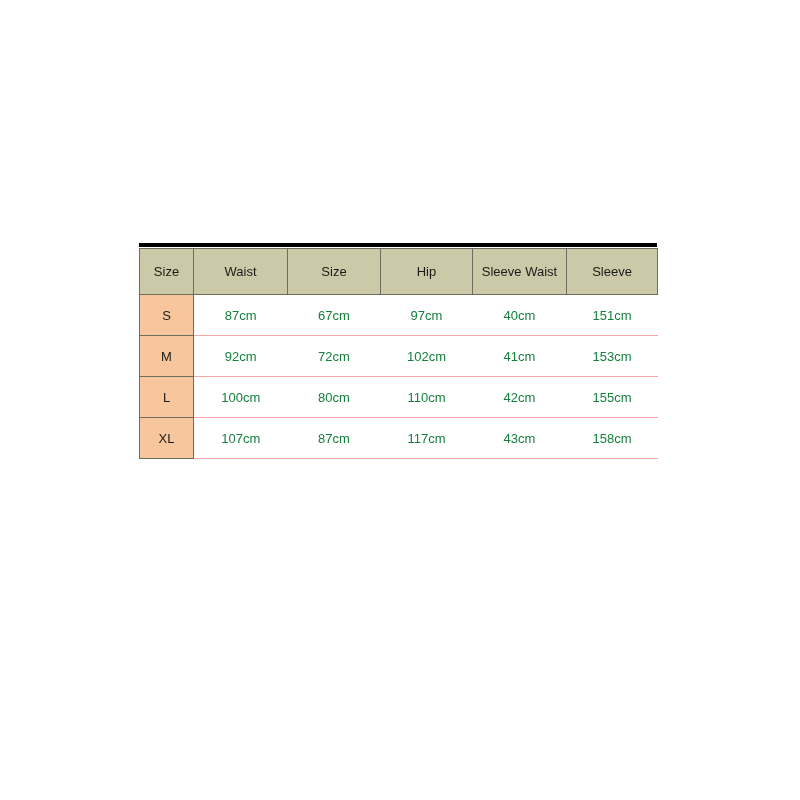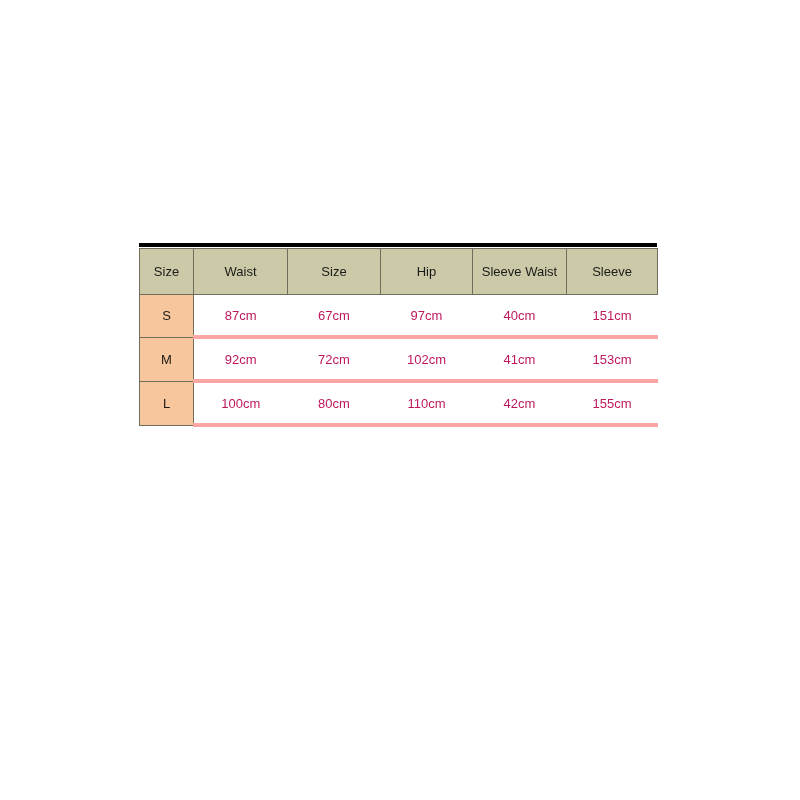--- a/index.html
+++ b/index.html
@@ -50,26 +50,26 @@
     text-align: center;
     vertical-align: middle;
     border: 1px solid #6f6e5c;
     padding: 0 2px;
     white-space: nowrap;
     overflow: hidden;
   }
   tbody td {
     height: 40px;
     font-size: 13px;
-    color: #be185d;
+    color: #15803d;
     text-align: center;
     vertical-align: middle;
     background: #ffffff;
     border: none;
-    border-bottom: 4px solid #fca5a5;
+    border-bottom: 1px solid #fca5a5;
     padding: 0 2px;
     white-space: nowrap;
   }
   tbody td.size-cell {
     background: #f8c69c;
     color: #1b1b17;
     border-left: 1px solid #6f6e5c;
     border-right: 1px solid #6f6e5c;
     border-bottom: 1px solid #6f6e5c;
   }
@@ -123,18 +123,26 @@
           <td>153cm</td>
         </tr>
         <tr>
           <td class="size-cell">L</td>
           <td>100cm</td>
           <td>80cm</td>
           <td>110cm</td>
           <td>42cm</td>
           <td>155cm</td>
         </tr>
+        <tr>
+          <td class="size-cell">XL</td>
+          <td>107cm</td>
+          <td>87cm</td>
+          <td>117cm</td>
+          <td>43cm</td>
+          <td>158cm</td>
+        </tr>
       </tbody>
     </table>
 
   </div>
 
 </div>
 
 </body></html>

